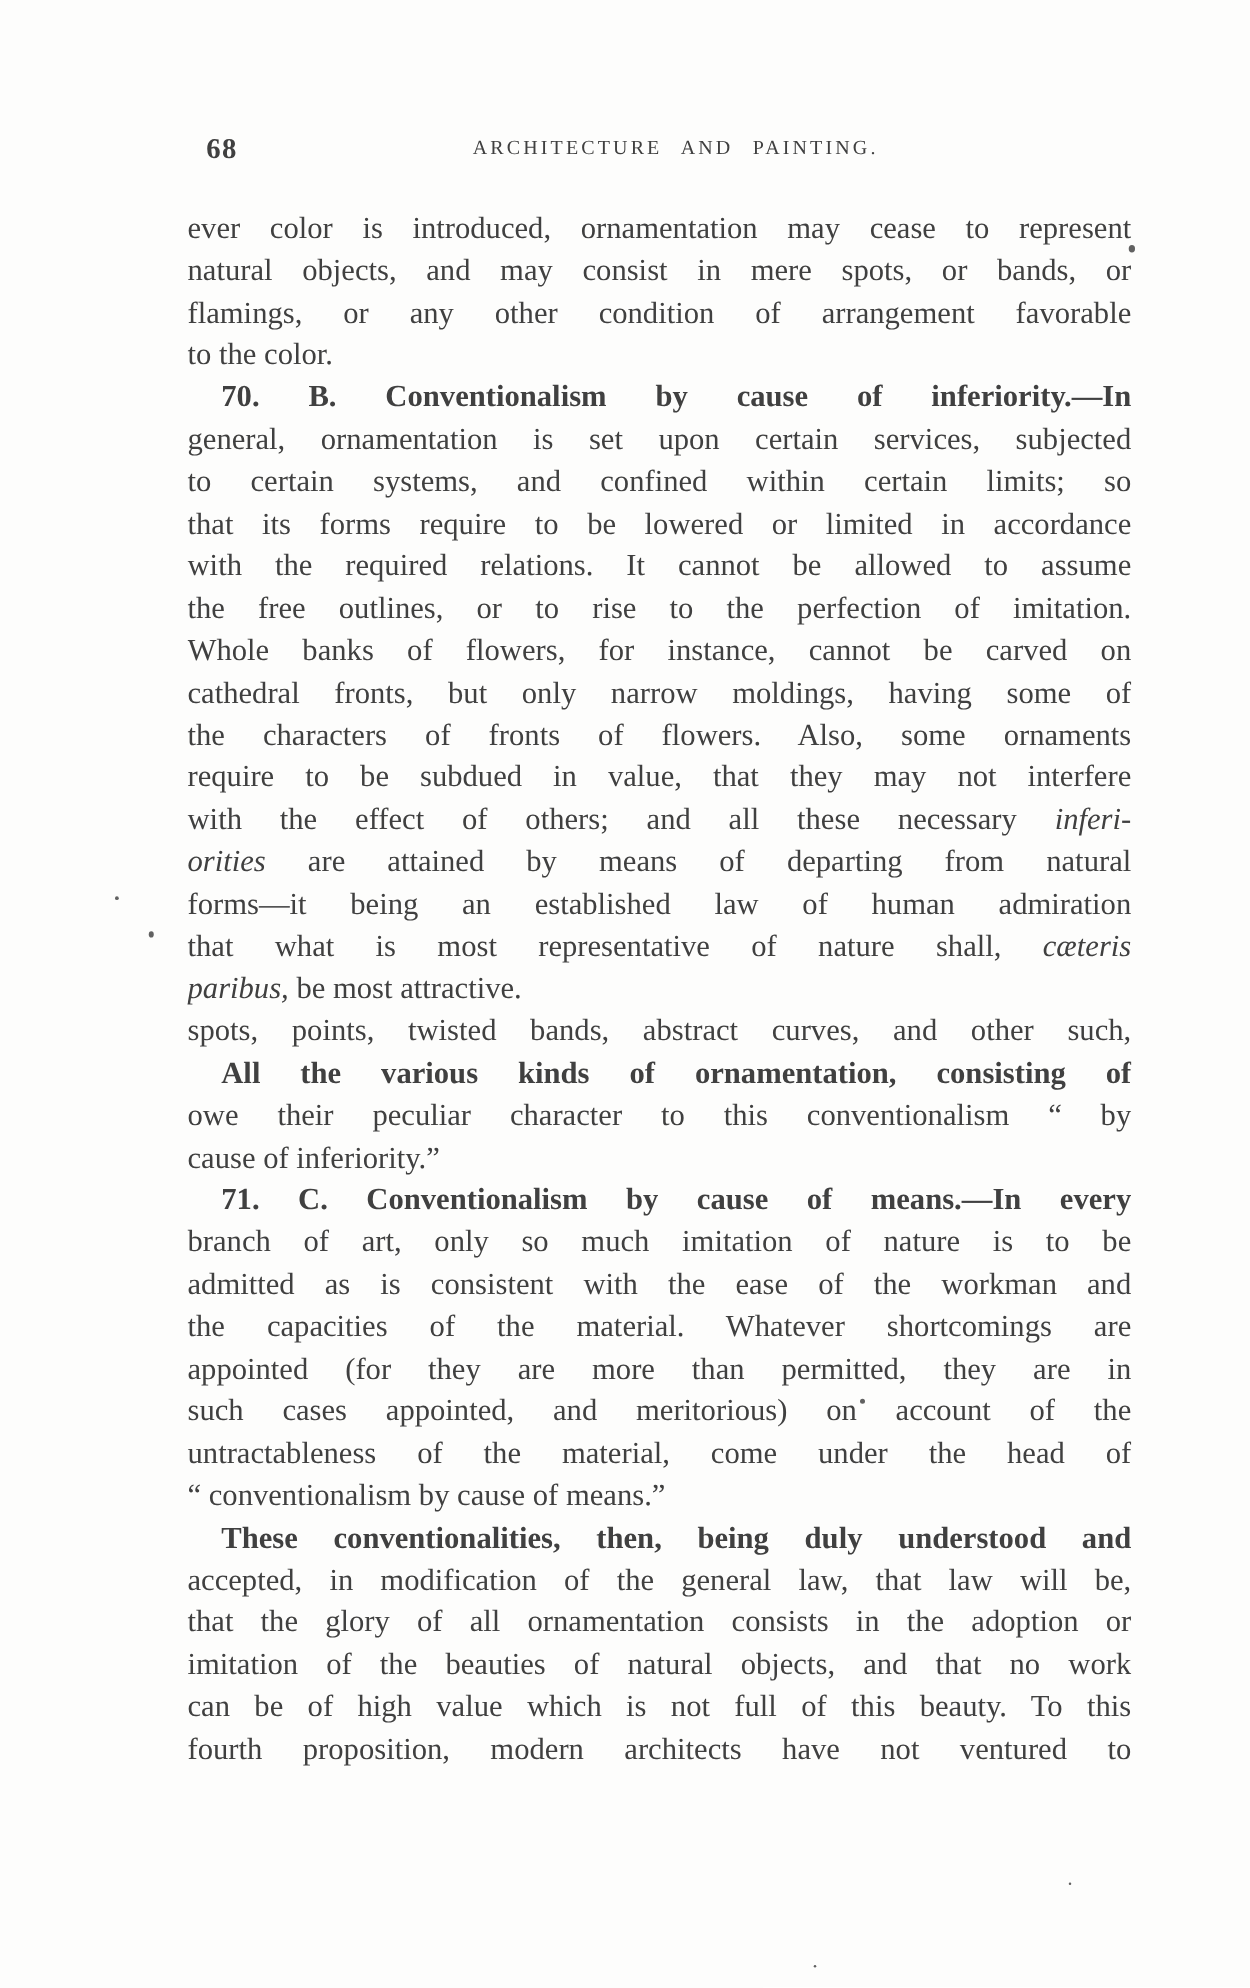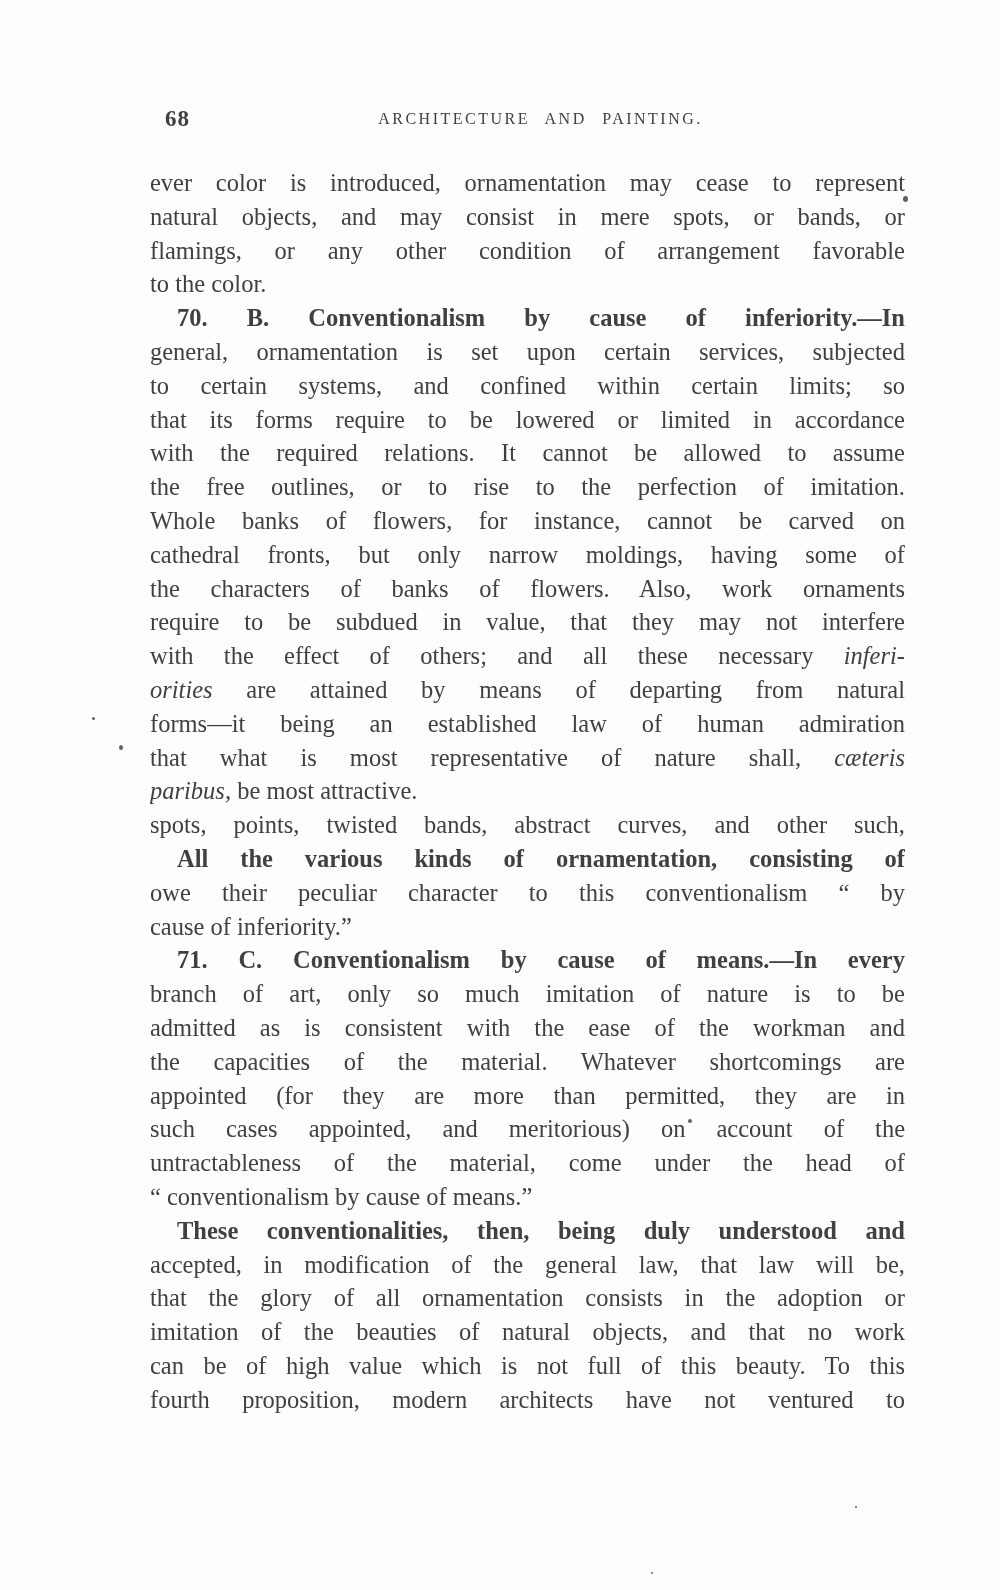--- a/index.html
+++ b/index.html
@@ -92,21 +92,21 @@
       </div>
       <div class="paragraph">
         <div class="line indent"><span>70. B. Conventionalism by cause of inferiority.—In</span></div>
         <div class="line"><span>general, ornamentation is set upon certain services, subjected</span></div>
         <div class="line"><span>to certain systems, and confined within certain limits; so</span></div>
         <div class="line"><span>that its forms require to be lowered or limited in accordance</span></div>
         <div class="line"><span>with the required relations.  It cannot be allowed to assume</span></div>
         <div class="line"><span>the free outlines, or to rise to the perfection of imitation.</span></div>
         <div class="line"><span>Whole banks of flowers, for instance, cannot be carved on</span></div>
         <div class="line"><span>cathedral fronts, but only narrow moldings, having some of</span></div>
-        <div class="line"><span>the characters of banks of flowers.  Also, work ornaments</span></div>
+        <div class="line"><span>the characters of fronts of flowers.  Also, some ornaments</span></div>
         <div class="line"><span>require to be subdued in value, that they may not interfere</span></div>
         <div class="line"><span>with the effect of others; and all these necessary </span><span class="it">inferi-</span></div>
         <div class="line"><span class="it">orities</span><span> are attained by means of departing from natural</span></div>
         <div class="line"><span>forms—it being an established law of human admiration</span></div>
         <div class="line"><span>that what is most representative of nature shall, </span><span class="it">cæteris</span></div>
         <div class="line flush"><span class="it">paribus,</span><span> be most attractive.</span></div>
       </div>
       <div class="paragraph">
         <div class="line"><span>spots, points, twisted bands, abstract curves, and other such,</span></div>
         <div class="line indent"><span>All the various kinds of ornamentation, consisting of</span></div>

